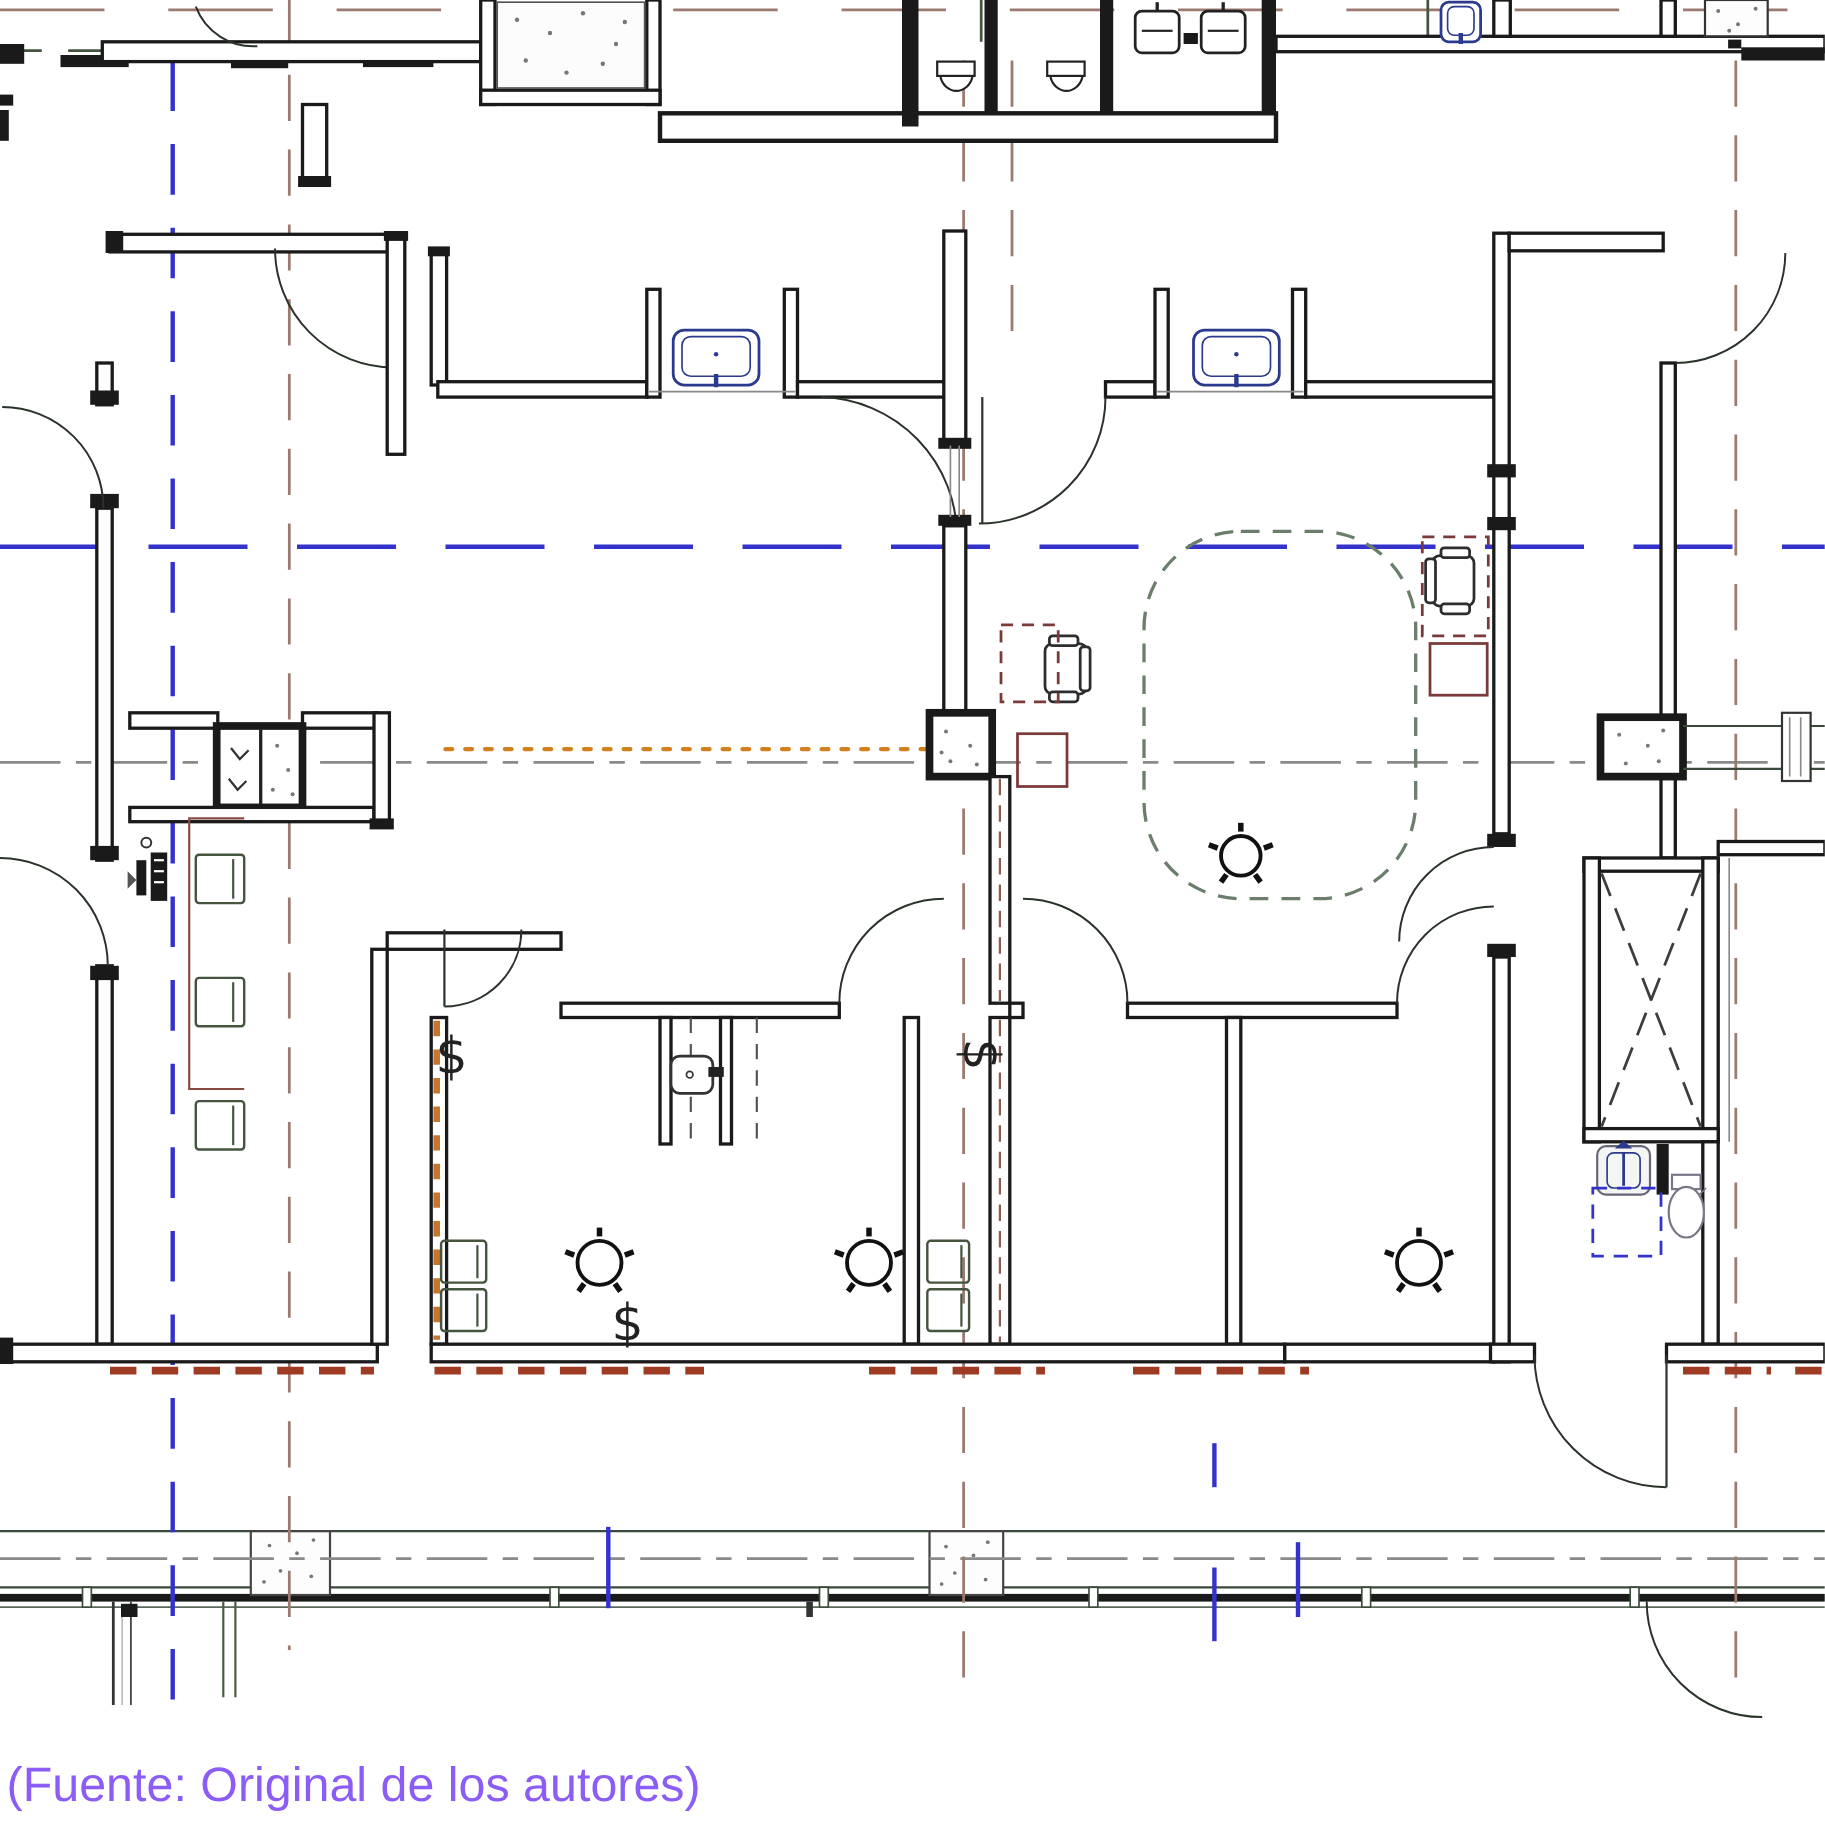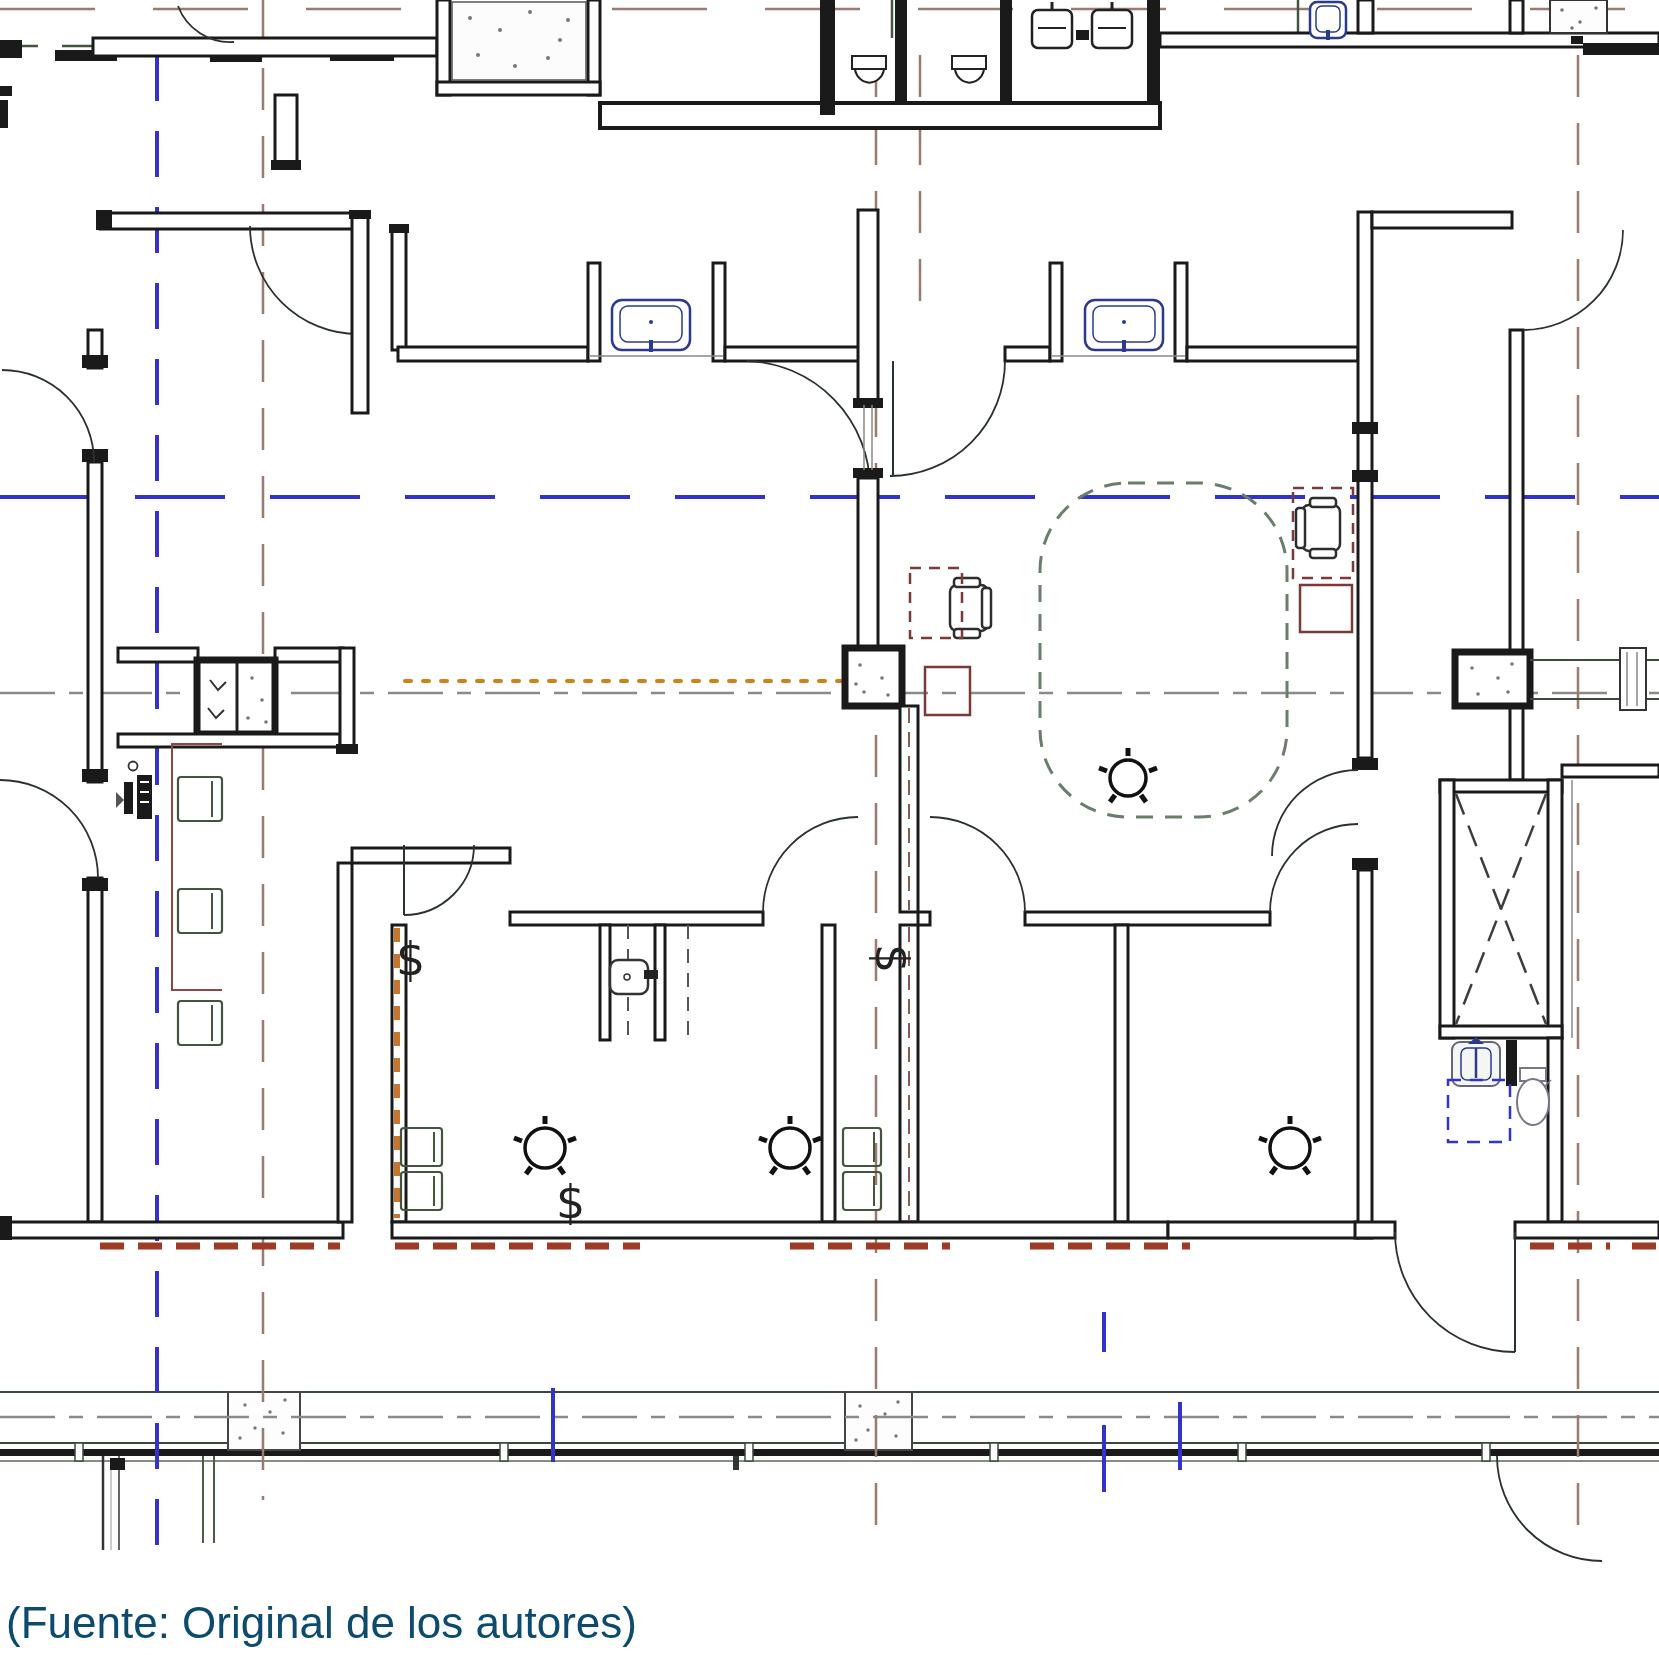--- a/index.html
+++ b/index.html
@@ -31,21 +31,21 @@
   .ghost{fill:none;stroke:var(--ghost);stroke-width:3;stroke-dasharray:17 12;}
   .shaftX{stroke:#3d3d3d;stroke-width:2.5;fill:none;stroke-dasharray:22 12;}
   .bclear{fill:none;stroke:var(--blue);stroke-width:2.5;stroke-dasharray:13 9;}
   .reddash{stroke:var(--redline);stroke-width:7;fill:none;stroke-dasharray:24 14;}
   .orangedash{stroke:#c7762c;stroke-width:6;fill:none;stroke-dasharray:14 12;}
   .spineD{stroke:var(--dashmaroon);stroke-width:2;fill:none;stroke-dasharray:15 9;}
   .counter{fill:none;stroke:#8a4a42;stroke-width:2;}
   .stip{fill:#777;}
   .greenline{stroke:#3a4a3a;stroke-width:2;fill:none;}
   .sym{font-family:"DejaVu Sans",sans-serif;font-size:46px;fill:#222;}
-  #caption{position:absolute;left:6px;top:1598px;font-size:44px;color:#0c4a6e;
+  #caption{position:absolute;left:6px;top:1598px;font-size:44px;color:#8b5cf6;
            font-family:"Liberation Sans",sans-serif;white-space:nowrap;}
 </style>
 </head>
 <body>
 
 <div id="canvas">
 <svg width="1659" height="1655" viewBox="0 0 1659 1655">
 
   <g>
     <line x1="0" y1="1392" x2="1659" y2="1392" class="greenline"></line>

